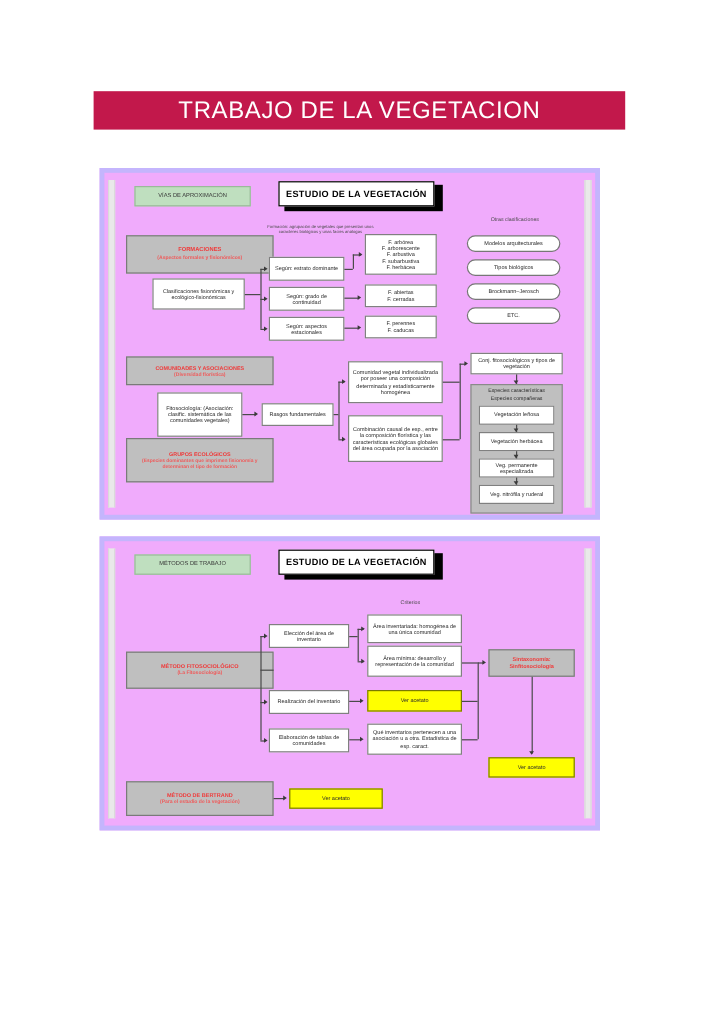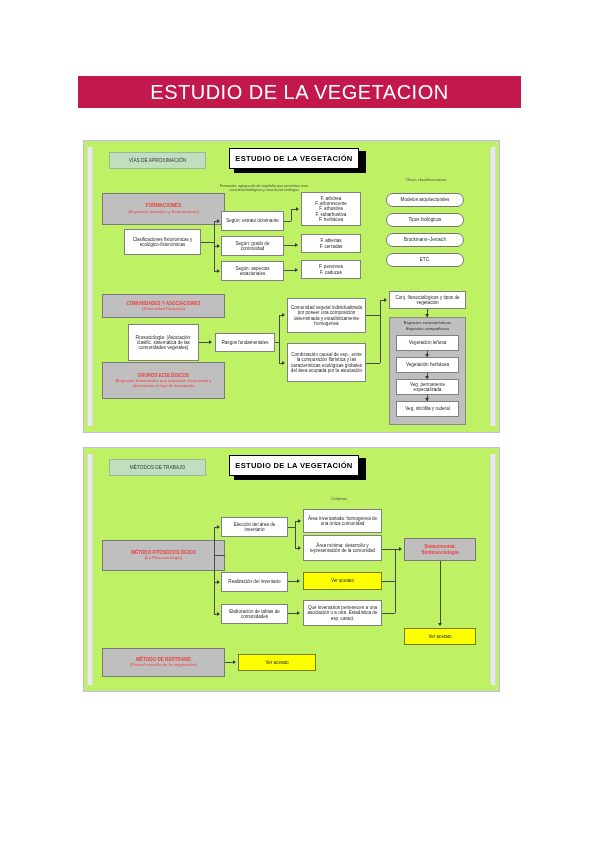--- a/index.html
+++ b/index.html
@@ -25,22 +25,22 @@
     color:#ffffff;
     font-size:20px;
     letter-spacing:.5px;
     font-weight:400;
     white-space:nowrap;
   }
 
   
   .slide{
     position:absolute;
-    border:1px solid #c4b5fd;
-    background:#bef264;
+    border:4px solid #c4b5fd;
+    background:#f0abfc;
     box-sizing:border-box;
   }
   #slide1{left:83px; top:140px; width:417px; height:293px;}
   #slide2{left:83px; top:447px; width:417px; height:245px;}
 
   .edge-bar{
     position:absolute;
     top:6px; bottom:6px;
     width:4px;
     background:#e9e9e9;
@@ -117,21 +117,21 @@
     border-right:2px solid transparent;
     border-top:3px solid #3a3a3a;
   }
 </style>
 </head>
 <body>
 
 <div class="page">
 
   <div class="banner">
-    <div class="banner-title">ESTUDIO DE LA VEGETACION</div>
+    <div class="banner-title">TRABAJO DE LA VEGETACION</div>
   </div>
 
   <div class="slide" id="slide1">
 
     <div class="edge-bar edge-left"></div>
     <div class="edge-bar edge-right"></div>
 
     <div class="node box-green" style="left:25px; top:11px; width:97px; height:17px; font-size:4.8px; color:#3a3a3a;">VÍAS DE APROXIMACIÓN</div>
 
     <div class="title-shadow" style="left:150px; top:10px; width:132px; height:22px;"></div>

